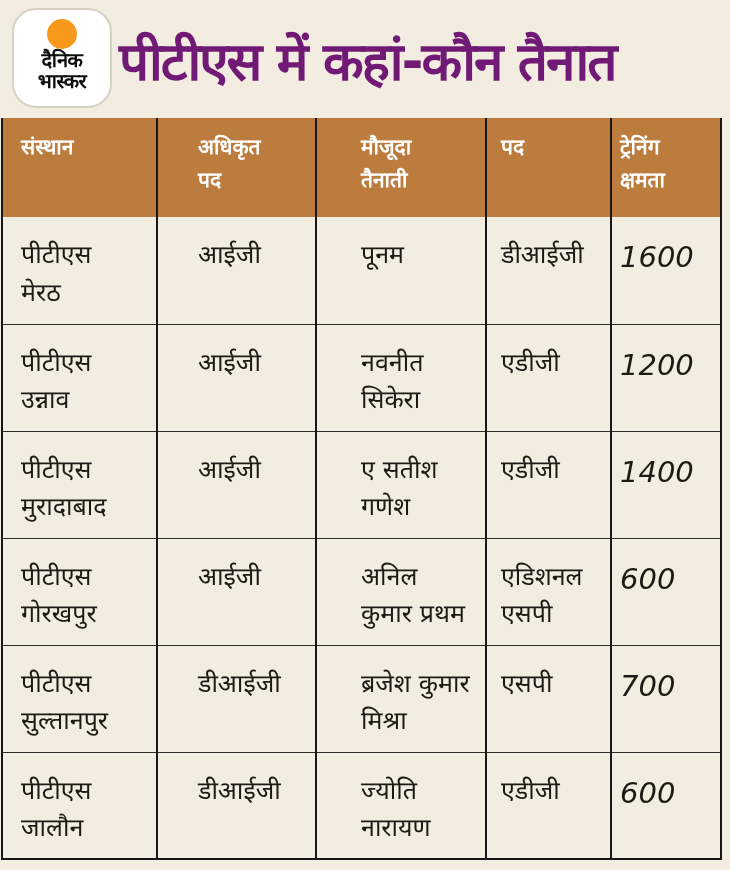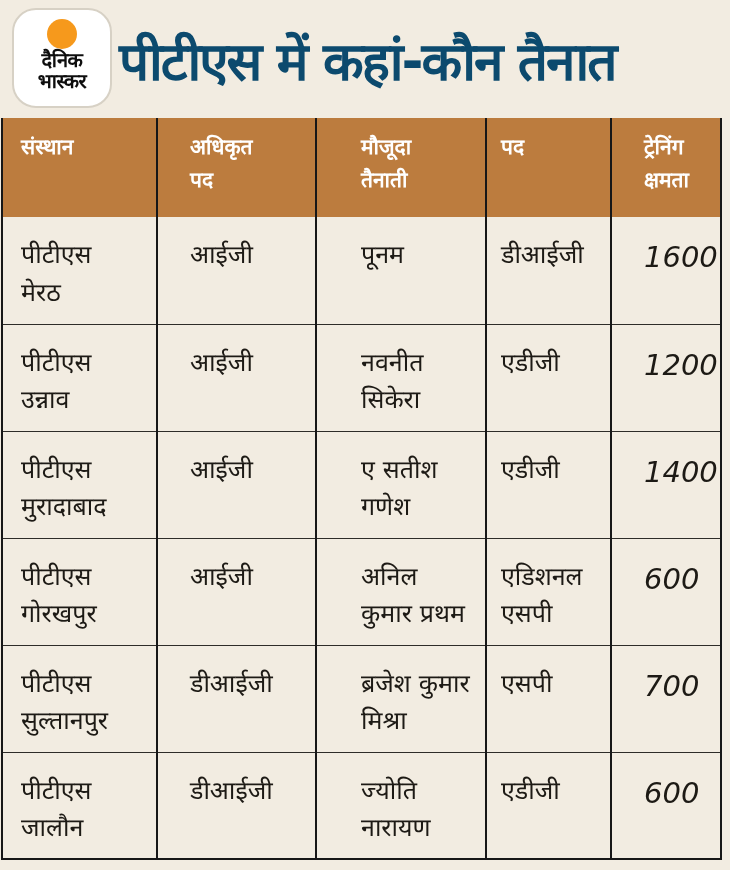--- a/index.html
+++ b/index.html
@@ -20,21 +20,21 @@
   .masthead{position:relative;height:118px;}
   .logo{
     position:absolute;left:12px;top:8px;width:100px;height:100px;
     background:#ffffff;border:2px solid var(--logo_border);border-radius:24px;
     box-sizing:border-box;text-align:center;overflow:hidden;
   }
   .sun{width:30px;height:30px;border-radius:50%;background:var(--accent_orange);margin:9px auto 1px;}
   .logo-text{font-weight:bold;font-size:20px;line-height:1.05;color:#0d0d0d;letter-spacing:-0.5px;font-family:Liberation Serif, serif;}
   .title{
     position:absolute;left:119px;top:50%;transform:translateY(-50%);
-    margin:0;font-size:53px;font-weight:bold;color:#0c4a6e;
+    margin:0;font-size:53px;font-weight:bold;color:#701a75;
     letter-spacing:-2px;white-space:nowrap;
   }
   table.grid{
     border-collapse:collapse;table-layout:fixed;
     width:721px;margin-left:1px;
     border-left:2px solid var(--line_dark);
     border-right:2px solid var(--line_dark);
     border-bottom:2px solid var(--line_dark);
   }
   col.w1{width:155px}col.w2{width:159px}col.w3{width:170px}col.w4{width:125px}col.w5{width:110px}
@@ -46,21 +46,21 @@
     background:var(--header_bg);color:#ffffff;
     font-size:21px;font-weight:bold;line-height:1.55;
     height:99px;padding:13px 4px 0;
   }
   td{
     color:var(--text_dark);font-size:25px;line-height:1.5;
     height:107px;padding:19px 4px 0;
   }
   th+th,td+td{border-left:2px solid var(--line_dark);}
   tbody tr+tr td{border-top:1px solid var(--row_line);}
-  .c1{padding-left:18px}.c2{padding-left:32px}.c3{padding-left:44px}.c4{padding-left:14px}.c5{padding-left:32px}
+  .c1{padding-left:18px}.c2{padding-left:40px}.c3{padding-left:44px}.c4{padding-left:14px}.c5{padding-left:8px}
   td.c5{font-size:29px;font-style:italic;}
 </style>
 </head>
 <body>
 
 <div class="masthead">
   <div class="logo">
     <div class="sun"></div>
     <div class="logo-text">
       <div>दैनिक</div>

